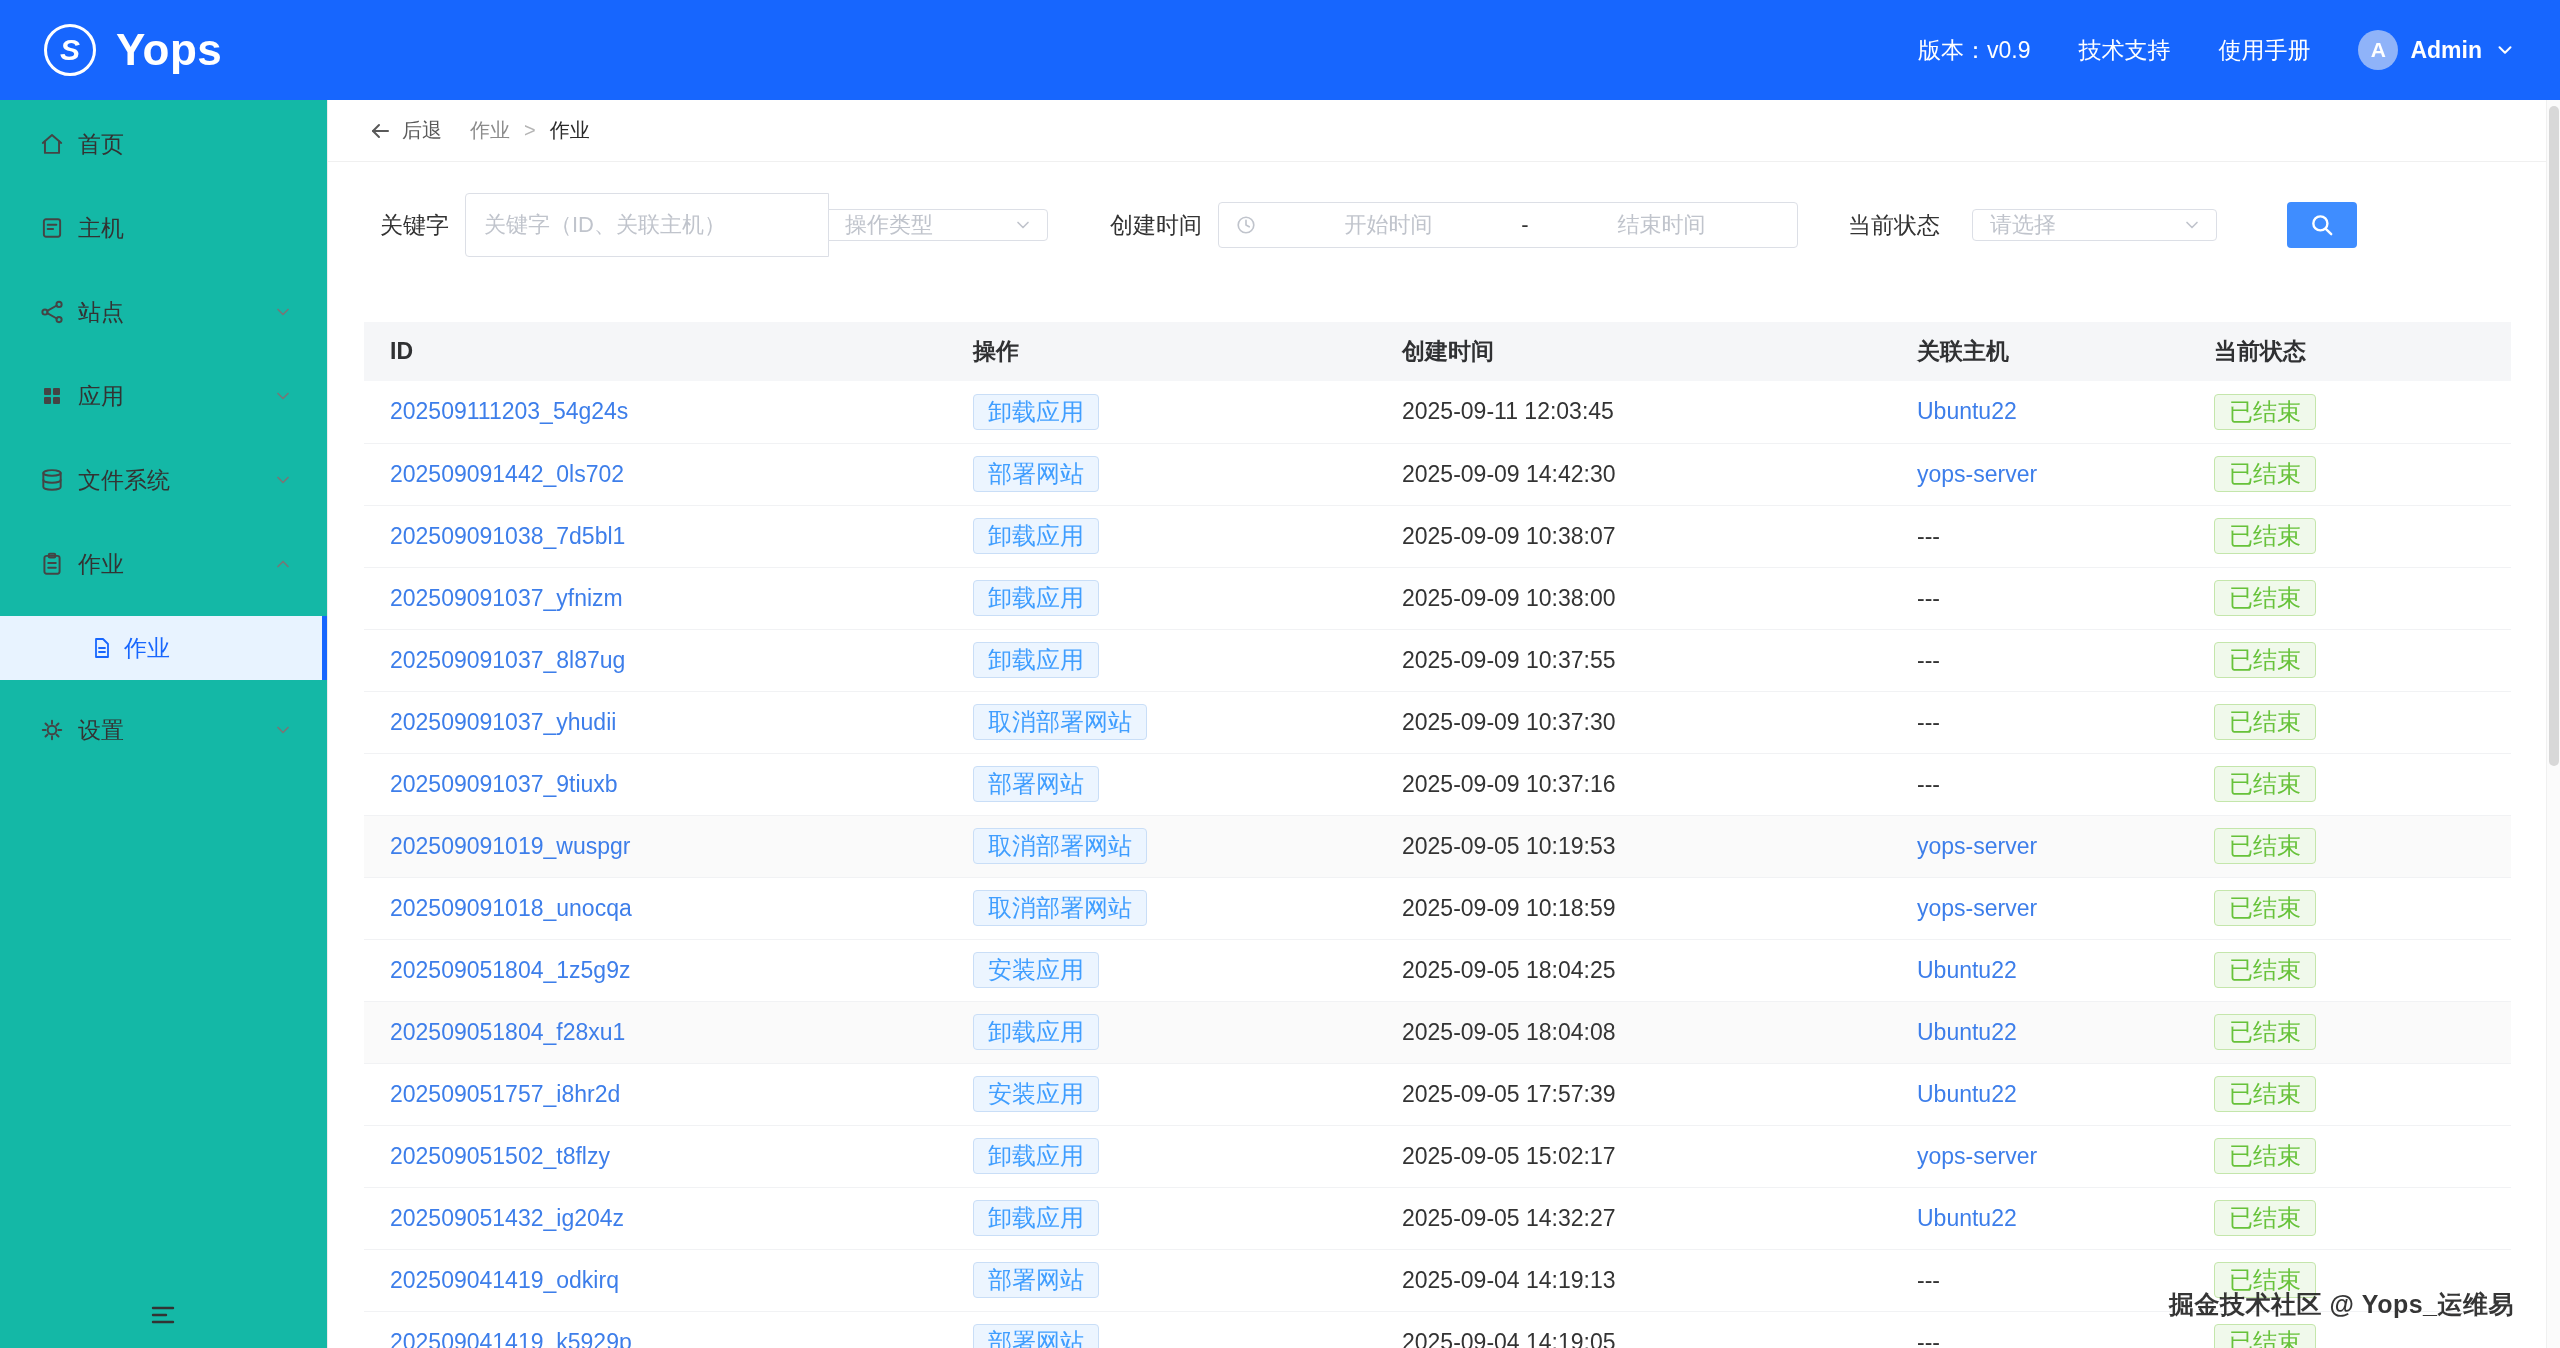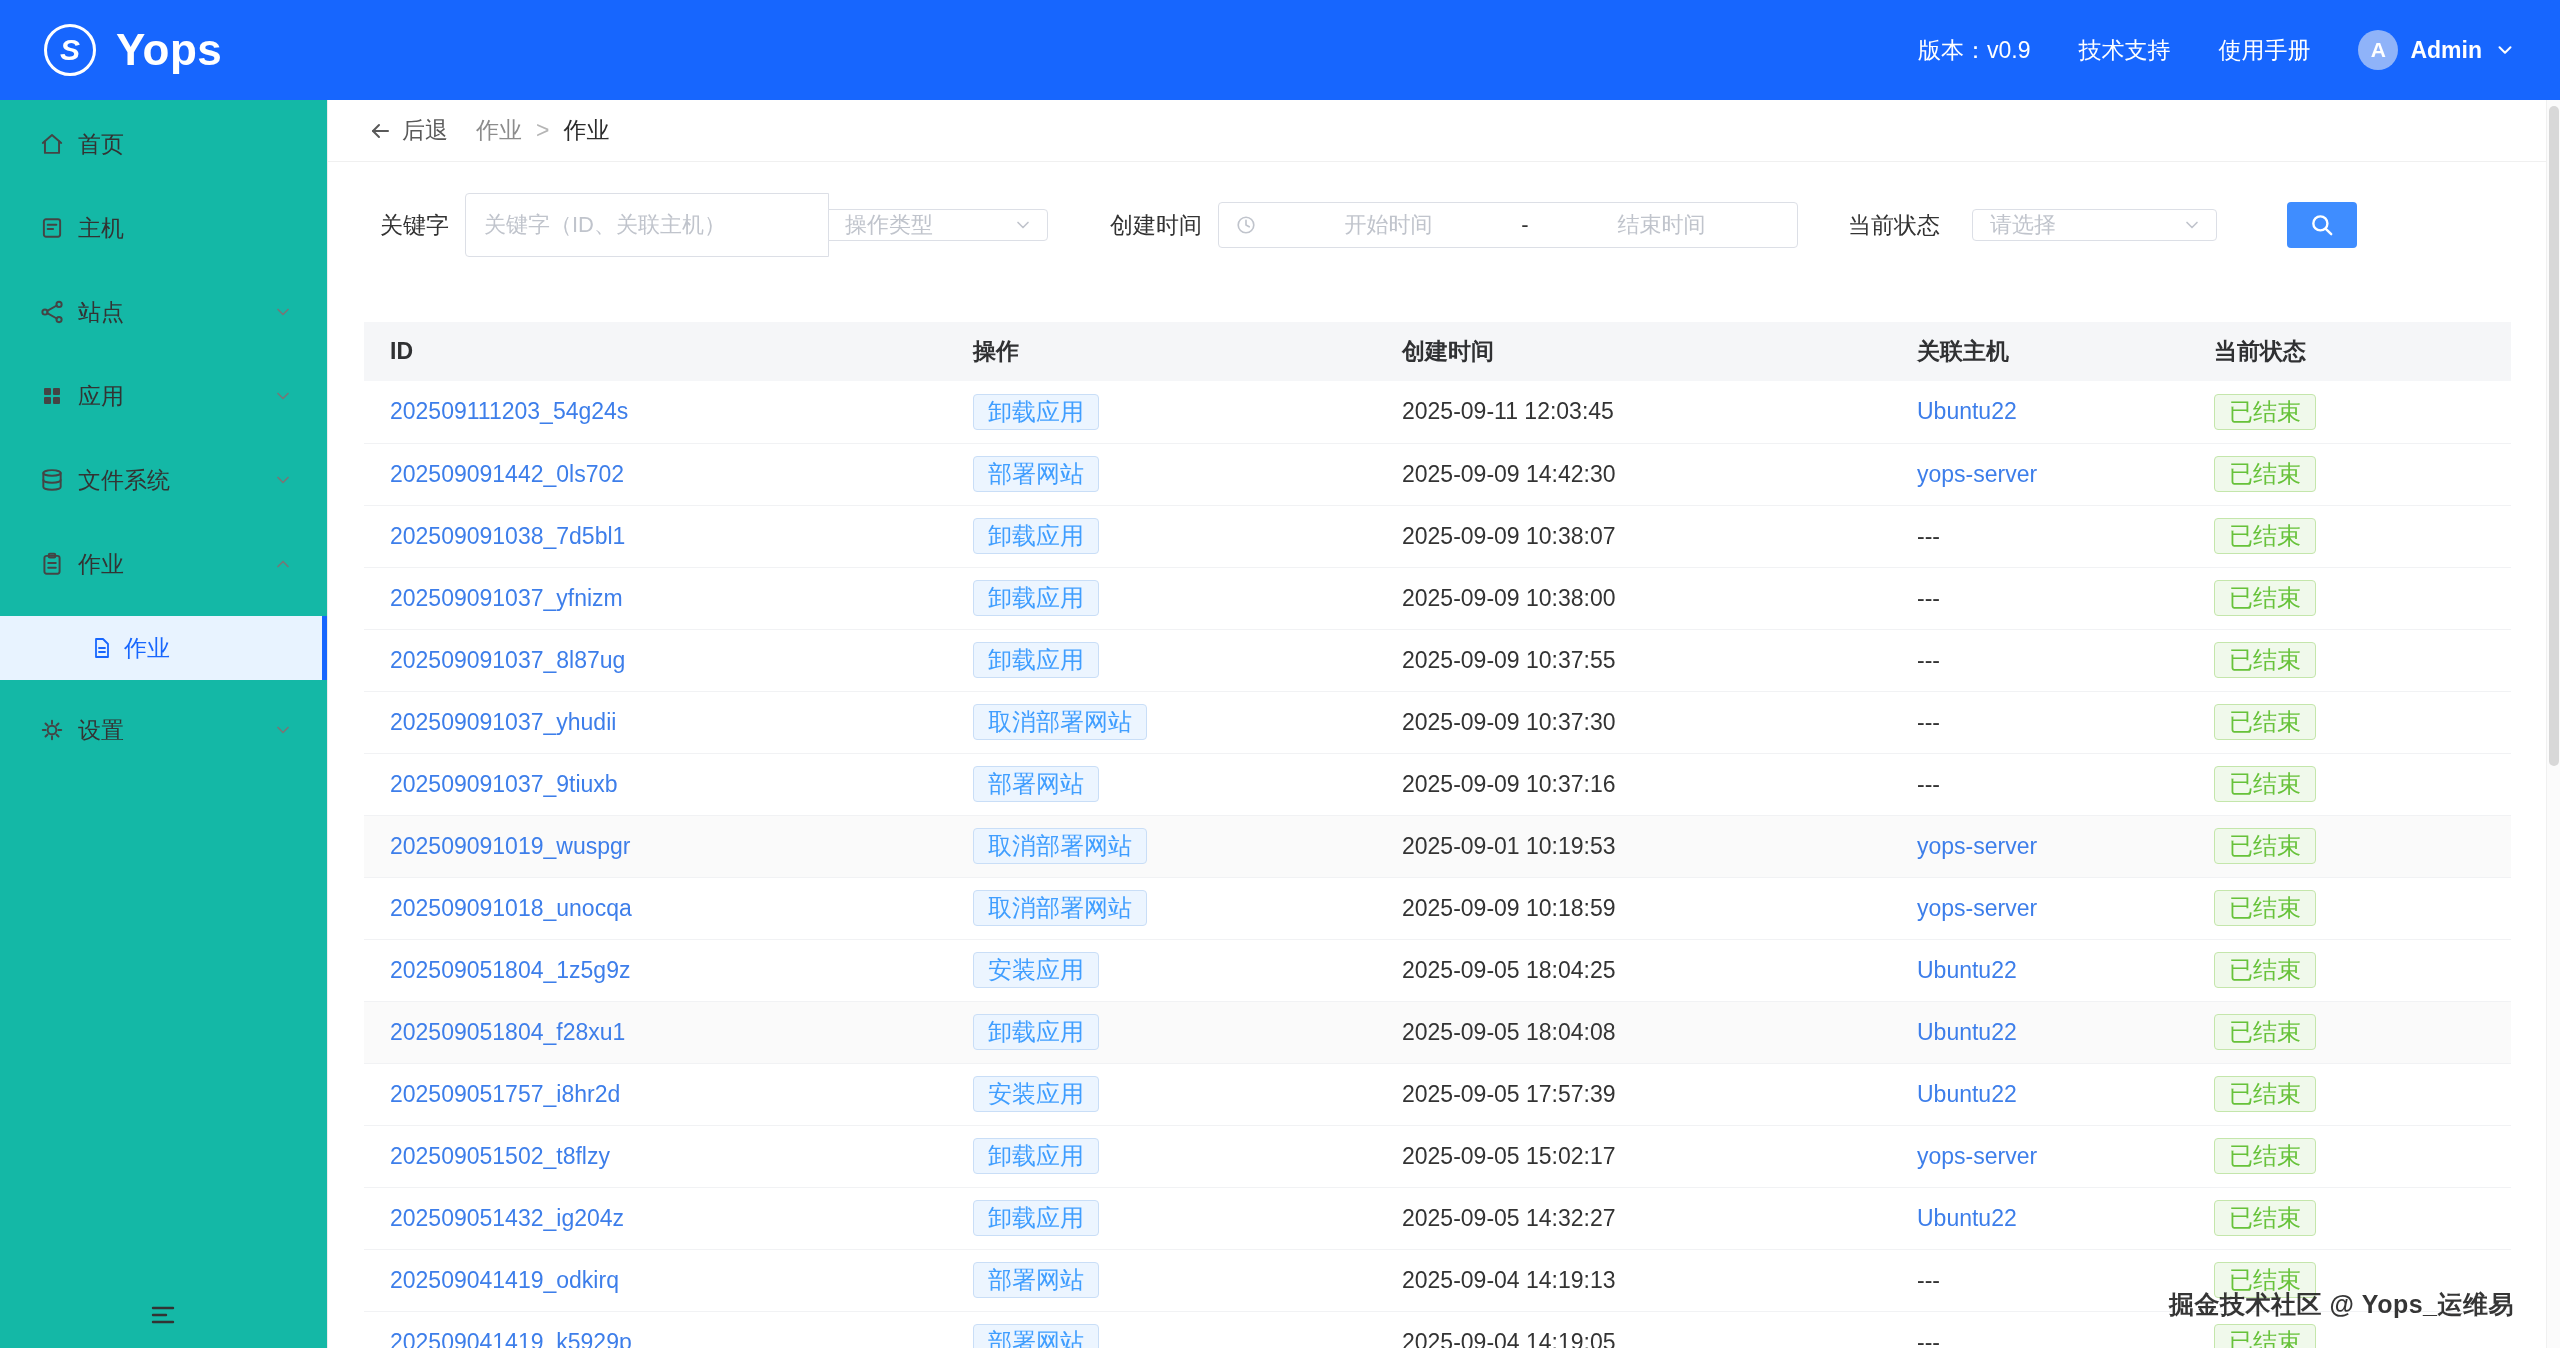--- a/index.html
+++ b/index.html
@@ -25,21 +25,21 @@
   .menu-item { height:64px; margin-bottom:20px; display:flex; align-items:center; padding:0 34px 0 38px; font-size:23px; color:#333; cursor:pointer; }
   .menu-item .micon { width:28px; height:28px; margin-right:12px; color:#444; flex:none; display:flex; align-items:center; justify-content:center; }
   .menu-item .chev { margin-left:auto; color:#777; display:flex; }
   .submenu-item { height:64px; margin-bottom:18px; display:flex; align-items:center; padding-left:88px; font-size:23px; color:#333; cursor:pointer; }
   .submenu-item .micon { width:26px; height:26px; margin-right:10px; display:flex; align-items:center; justify-content:center; }
   .submenu-item.active { background:#e8f3ff; color:#1766fe; border-right:5px solid #1766fe; }
   .collapse-btn { position:absolute; bottom:18px; left:146px; width:34px; height:30px; display:flex; align-items:center; justify-content:center; color:#333; cursor:pointer; }
 
   
   .main { flex:1; display:flex; flex-direction:column; overflow:hidden; position:relative; }
-  .breadcrumb-bar { height:62px; min-height:62px; display:flex; padding:0 40px; border-bottom:1px solid #f0f0f0; font-size:23px; }
+  .breadcrumb-bar { height:62px; min-height:62px; display:flex; padding:0 40px; border-bottom:1px solid #f0f0f0; font-size:20px; }
   .back { display:flex; align-items:center; gap:10px; color:#595959; cursor:pointer; }
   .crumbs { margin-left:28px; display:flex; align-items:center; gap:14px; }
   .crumb { color:#8c8c8c; cursor:pointer; }
   .crumb-sep { color:#b5b5b5; }
   .crumb-current { color:#2b2b2b; }
 
   .content { flex:1; padding:40px 36px 0 36px; overflow:hidden; }
 
   
   .filter-bar { display:flex; align-items:center; height:46px; margin:0 0 74px 16px; font-size:22px; }
@@ -365,21 +365,21 @@
                 <tr>
                   <td><a class="link">202509091037_9tiuxb</a></td>
                   <td><span class="tag tag-blue">部署网站</span></td>
                   <td><span>2025-09-09 10:37:16</span></td>
                   <td><span>---</span></td>
                   <td><span class="tag tag-green">已结束</span></td>
                 </tr>
                 <tr class="shaded">
                   <td><a class="link">202509091019_wuspgr</a></td>
                   <td><span class="tag tag-blue">取消部署网站</span></td>
-                  <td><span>2025-09-01 10:19:53</span></td>
+                  <td><span>2025-09-05 10:19:53</span></td>
                   <td><a class="link">yops-server</a></td>
                   <td><span class="tag tag-green">已结束</span></td>
                 </tr>
                 <tr>
                   <td><a class="link">202509091018_unocqa</a></td>
                   <td><span class="tag tag-blue">取消部署网站</span></td>
                   <td><span>2025-09-09 10:18:59</span></td>
                   <td><a class="link">yops-server</a></td>
                   <td><span class="tag tag-green">已结束</span></td>
                 </tr>

